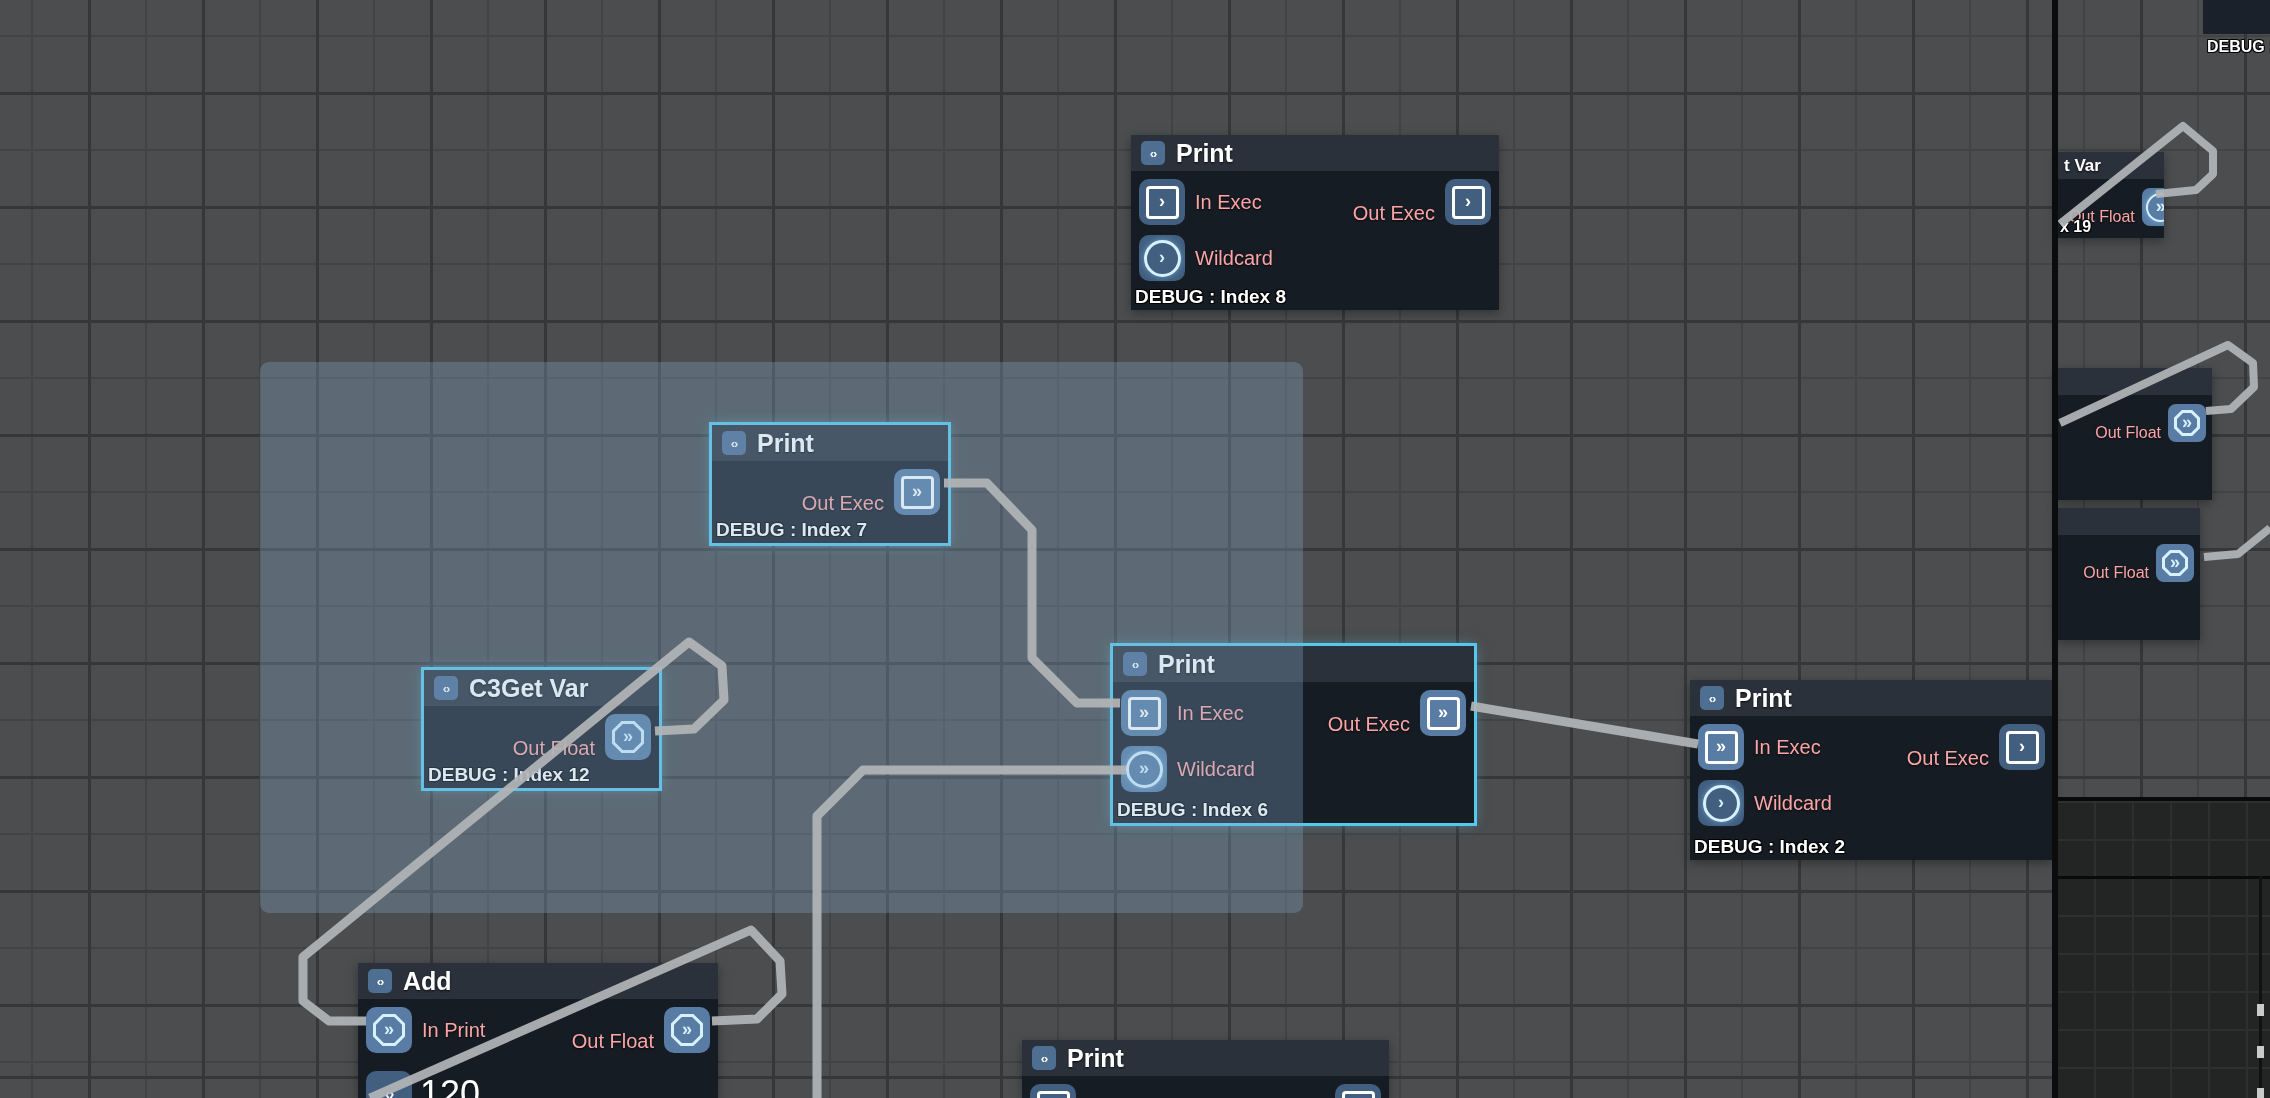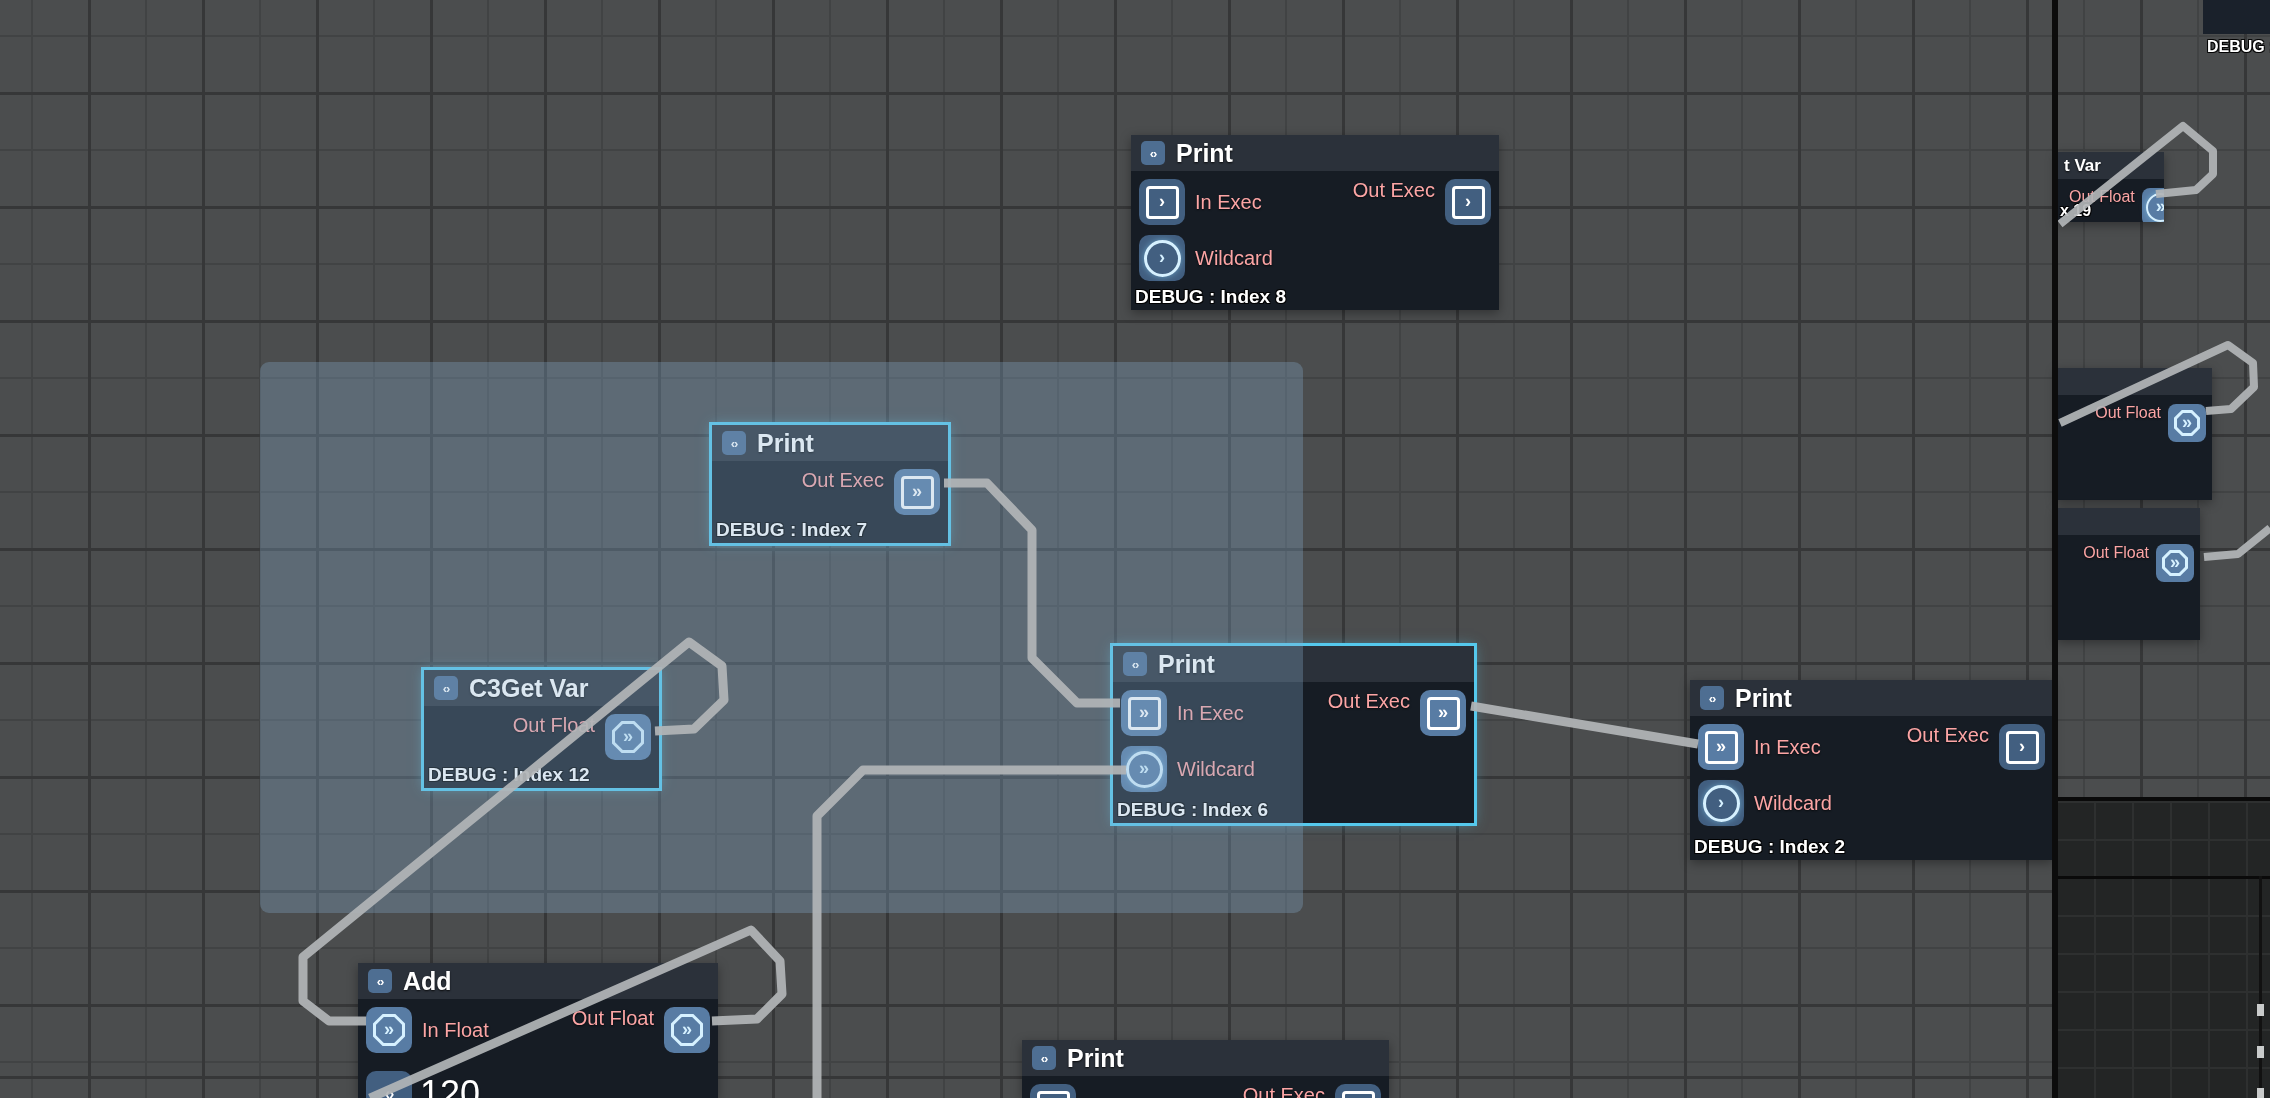--- a/index.html
+++ b/index.html
@@ -27,21 +27,21 @@
   .hicon{width:24px;height:24px;border-radius:5px;background:#4e6e92;color:#fff;font-weight:bold;
     font-size:13px;display:flex;align-items:center;justify-content:center;letter-spacing:-1px;flex:0 0 auto;}
   .ntitle{color:#fff;font-weight:bold;font-size:25px;text-shadow:0 1px 2px rgba(0,0,0,.8);}
   .sm .ntitle{font-size:17px;}
   .nbody-frag{position:absolute;left:0;top:0;right:0;background:#1a212b;}
   .row{display:flex;align-items:center;height:50px;margin:6px 8px 0;}
   .sm .row{height:44px;margin:6px 6px 0;}
   .row.literal{margin-top:14px;}
   .lbl{color:#fca5a5;font-size:20px;margin:0 10px;text-shadow:0 1px 2px rgba(0,0,0,.7);}
   .sm .lbl{font-size:16px;margin:0 7px;}
-  .rside{margin-left:auto;display:flex;align-items:flex-start;}
+  .rside{margin-left:auto;display:flex;align-items:flex-end;}
   .nfoot{position:absolute;left:4px;bottom:2px;color:#fff;font-weight:bold;font-size:19px;
     text-shadow:-1px -1px 0 rgba(0,0,0,.85),1px -1px 0 rgba(0,0,0,.85),-1px 1px 0 rgba(0,0,0,.85),1px 1px 0 rgba(0,0,0,.85);}
   .sm .nfoot{font-size:16px;}
   .nfoot.outside{position:absolute;bottom:auto;}
   .lit-value{color:#fff;font-size:36px;margin-left:8px;text-shadow:0 1px 2px rgba(0,0,0,.6);}
   
   .pad{width:46px;height:46px;border-radius:10px;display:flex;align-items:center;justify-content:center;flex:0 0 auto;position:relative;}
   .sm .pad{width:38px;height:38px;border-radius:8px;}
   .pad.on{background:#587ca4;}
   .pad.off{background:#41608325;background:#425f80;}
@@ -205,21 +205,21 @@
             <span class="hicon">‹›</span>
             <span class="ntitle">Add</span>
           </div>
           <div class="row">
             <span class="pad float on">
               <span class="octo">
                 <span class="octi"></span>
                 <span class="ch">»</span>
               </span>
             </span>
-            <span class="lbl">In Float</span>
+            <span class="lbl">In Print</span>
             <span class="rside">
               <span class="lbl">Out Float</span>
               <span class="pad float on">
                 <span class="octo">
                   <span class="octi"></span>
                   <span class="ch">»</span>
                 </span>
               </span>
             </span>
           </div>
@@ -249,21 +249,21 @@
                   <span class="ch">›</span>
                 </span>
               </span>
             </span>
           </div>
         </div>
         <div class="node sm" style="left: 2203px; top: 0px; width: 120px; height: 58px; background: transparent; box-shadow: none;">
           <div class="nbody-frag" style="height: 34px;"></div>
           <span class="nfoot outside" style="top: 38px;">DEBUG : In</span>
         </div>
-        <div class="node sm" style="left: 2056px; top: 152px; width: 108px; height: 70px;">
+        <div class="node sm" style="left: 2056px; top: 152px; width: 108px; height: 86px;">
           <div class="nhead">
             <span class="ntitle">t Var</span>
           </div>
           <div class="row">
             <span class="rside">
               <span class="lbl">Out Float</span>
               <span class="pad wild on">
                 <span class="circle">
                   <span class="ch">»</span>
                 </span>

